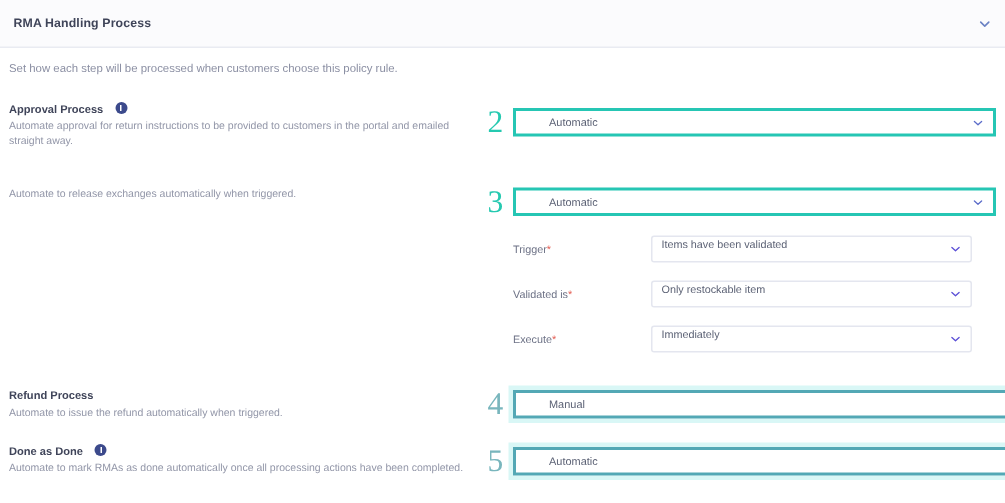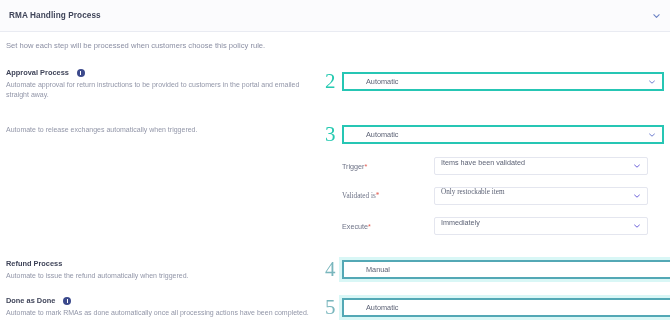--- a/index.html
+++ b/index.html
@@ -34,21 +34,21 @@
   .intro {
     position: absolute; left: 6px; top: 41px;
     font-size: 7.6px; color: #8b8fa3;
   }
 
   
   .row { position: absolute; left: 0; width: 670px; }
   .row-label-block { position: absolute; left: 6px; width: 320px; }
   .row-title {
     font-size: 7.4px; font-weight: bold; color: #3f4459;
-    display: flex; align-items: flex-end; gap: 8px;
+    display: flex; align-items: flex-start; gap: 8px;
     white-space: nowrap;
   }
   .info-icon {
     width: 8px; height: 8px; border-radius: 50%;
     background: #3c4a8c; display: inline-flex;
     align-items: center; justify-content: center;
     flex: 0 0 auto;
   }
   .info-icon i {
     display: block; width: 1.2px; height: 4px;
@@ -165,21 +165,21 @@
     <div class="sub-select">
       <span class="sub-val">Items have been validated</span>
       <span class="chev">
         <svg viewBox="0 0 10 10" width="8" height="8">
             <path d="M2 3.8 L5 6.5 L8 3.8" fill="none" stroke="#5b4fd6" stroke-width="1.1" stroke-linecap="round" stroke-linejoin="round"></path>
           </svg>
       </span>
     </div>
   </div>
 
-  <div class="subfield" style="top:65px;font-family:Liberation Serif, serif;">
+  <div class="subfield" style="top:65px;">
     <div class="sub-label">
       <span>Validated is</span><span class="req">*</span>
     </div>
     <div class="sub-select">
       <span class="sub-val">Only restockable item</span>
       <span class="chev">
         <svg viewBox="0 0 10 10" width="8" height="8">
             <path d="M2 3.8 L5 6.5 L8 3.8" fill="none" stroke="#5b4fd6" stroke-width="1.1" stroke-linecap="round" stroke-linejoin="round"></path>
           </svg>
       </span>

